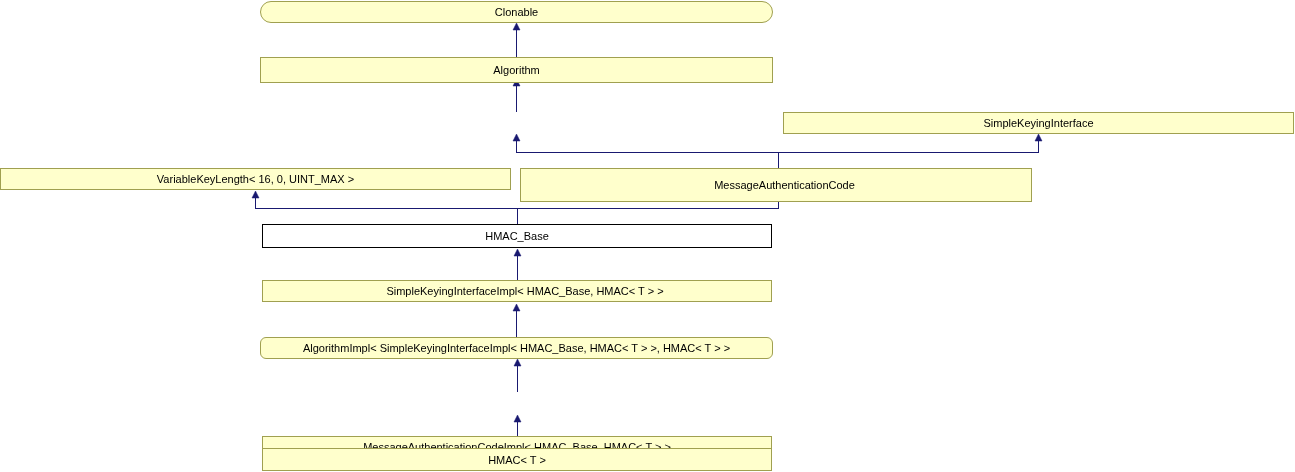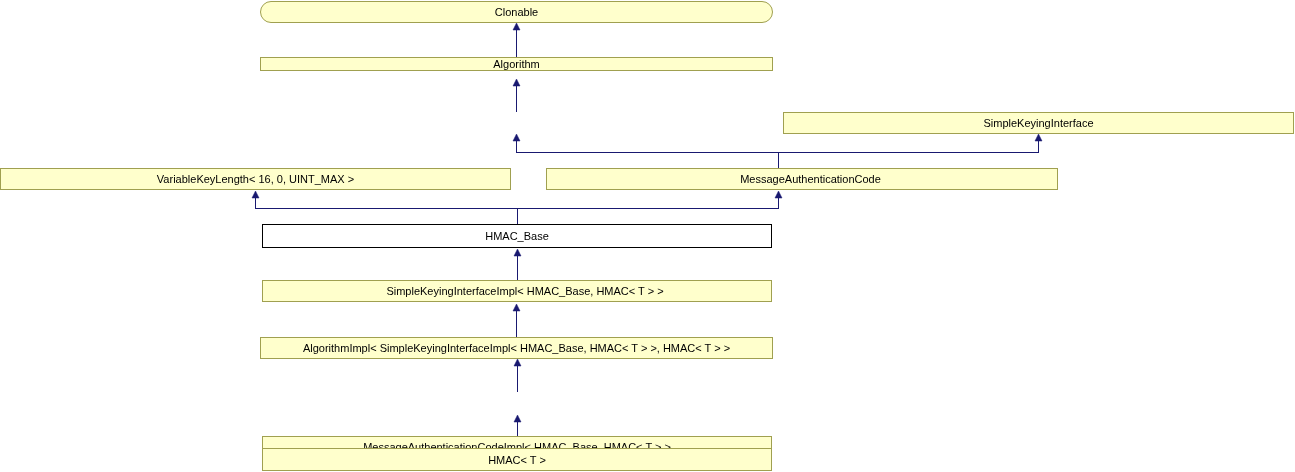--- a/index.html
+++ b/index.html
@@ -86,32 +86,32 @@
 
     <path d="M517.5 392 V365"></path>
     <polygon points="514,366 521,366 517.5,359"></polygon>
 
     <path d="M517.5 448 V421"></path>
     <polygon points="514,422 521,422 517.5,415"></polygon>
   </svg>
 
   <div class="node" style="left:260px; top:1px;   width:513px; height:22px;border-radius:11px;">Clonable</div>
 
-  <div class="node" style="left:260px; top:57px;  width:513px; height:14px;">Algorithm</div>
+  <div class="node" style="left:260px; top:57px;  width:513px; height:26px;">Algorithm</div>
 
 
   <div class="node" style="left:783px; top:112px; width:511px; height:22px;">SimpleKeyingInterface</div>
 
   <div class="node" style="left:0px;   top:168px; width:511px; height:22px;">VariableKeyLength&lt; 16, 0, UINT_MAX &gt;</div>
 
-  <div class="node" style="left:546px; top:168px; width:512px; height:22px;padding-left:17px;">MessageAuthenticationCode</div>
+  <div class="node" style="left:520px; top:168px; width:512px; height:34px;padding-left:17px;">MessageAuthenticationCode</div>
 
   <div class="node highlight" style="left:262px; top:224px; width:510px; height:24px;">HMAC_Base</div>
 
   <div class="node" style="left:262px; top:280px; width:510px; height:22px;padding-left:16px;">SimpleKeyingInterfaceImpl&lt; HMAC_Base, HMAC&lt; T &gt; &gt;</div>
 
-  <div class="node" style="left:260px; top:337px; width:513px; height:22px;">AlgorithmImpl&lt; SimpleKeyingInterfaceImpl&lt; HMAC_Base, HMAC&lt; T &gt; &gt;, HMAC&lt; T &gt; &gt;</div>
+  <div class="node" style="left:260px; top:337px; width:513px; height:22px;border-radius:6px;">AlgorithmImpl&lt; SimpleKeyingInterfaceImpl&lt; HMAC_Base, HMAC&lt; T &gt; &gt;, HMAC&lt; T &gt; &gt;</div>
 
   <div class="node" style="left:262px; top:392px; width:510px; height:22px;margin-top:44px;">MessageAuthenticationCodeImpl&lt; HMAC_Base, HMAC&lt; T &gt; &gt;</div>
 
   <div class="node" style="left:262px; top:448px; width:510px; height:23px;">HMAC&lt; T &gt;</div>
 
 </div>
 
 </body></html>

